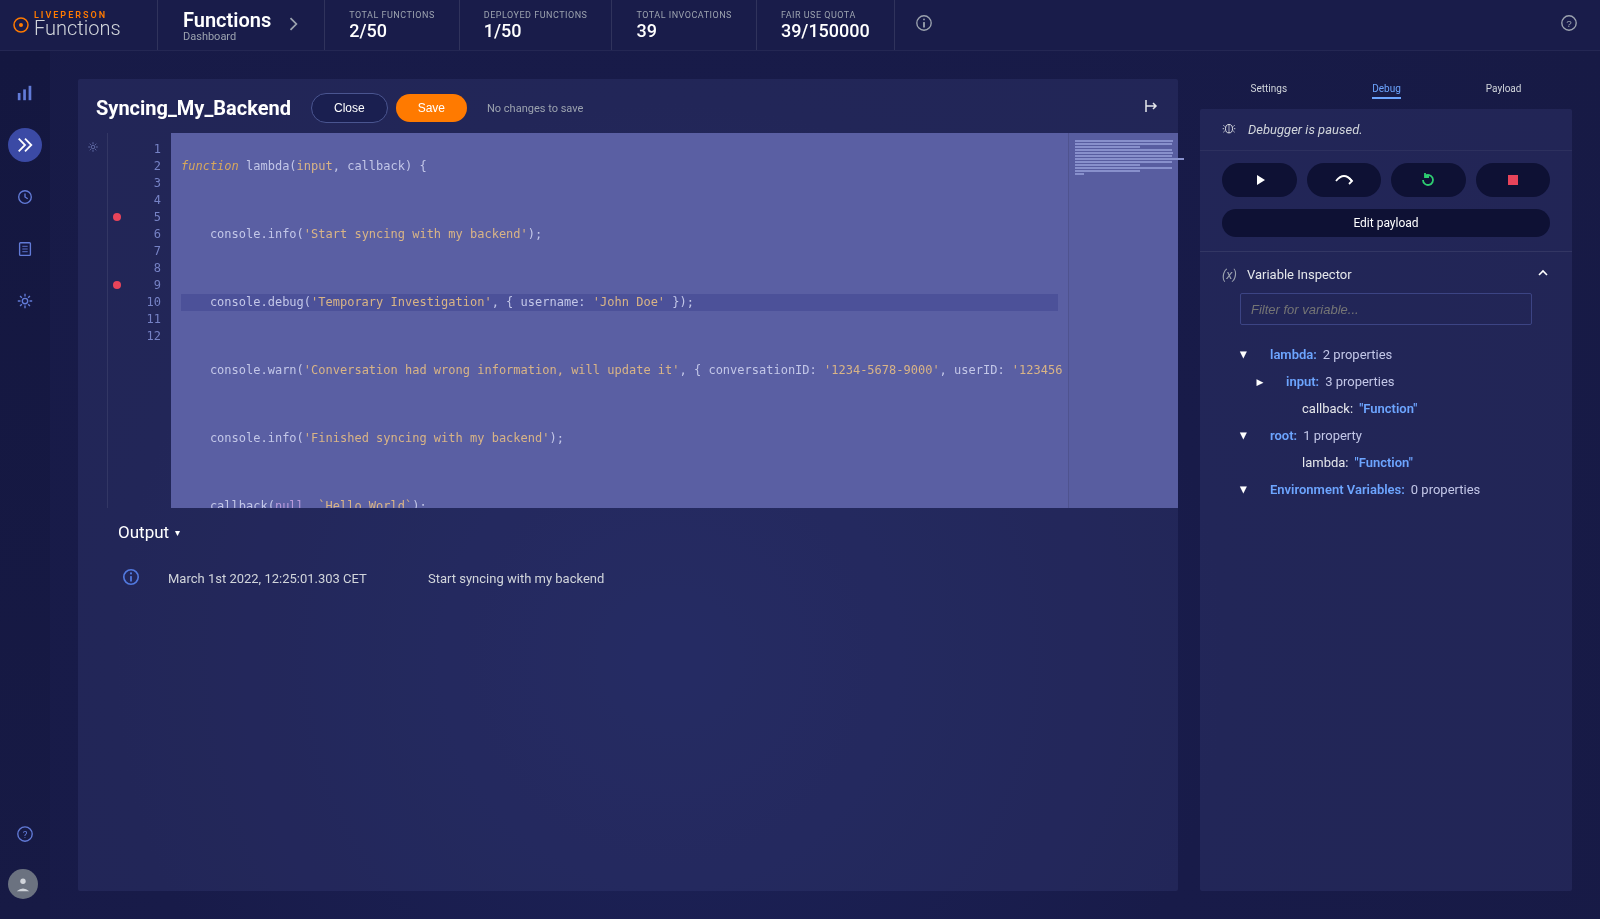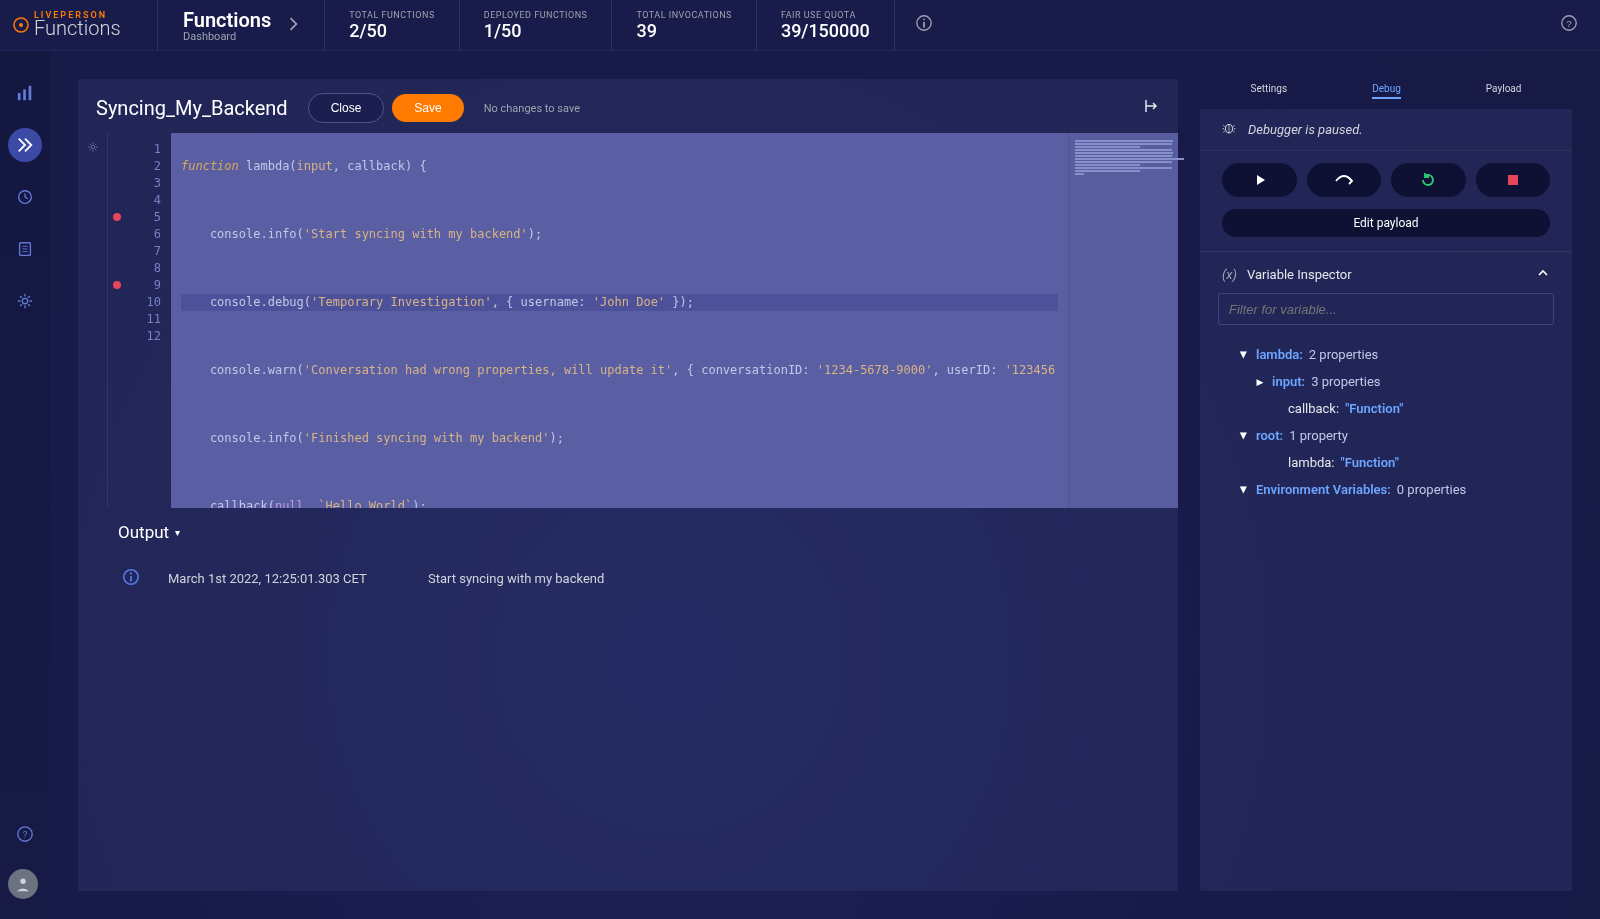--- a/index.html
+++ b/index.html
@@ -65,21 +65,21 @@
   background: radial-gradient(circle at 40% 70%, #1d235a 0%, #181b49 50%, #171a45 100%);
 }
 .editor-panel {
   flex:1; background:rgba(54,59,118,0.35); border-radius:2px;
   display:flex; flex-direction:column; margin-right:22px;
   min-width:0;
 }
 .editor-header {
   display:flex; align-items:center; padding:14px 18px 10px;
 }
-.func-name { font-size:20px; color:#fff; font-weight:400; margin-right:20px;}
+.func-name { font-size:20px; color:#fff; font-weight:700; margin-right:20px;}
 .btn { border-radius:20px; font-size:12px; padding:7px 22px; border:none; cursor:pointer; margin-right:8px;}
 .btn-close { background:#1a1f50; color:#fff; border:1px solid #4a5590;}
 .btn-save { background:#ff7a00; color:#fff; font-weight:500;}
 .save-msg { font-size:11px; color:#9ca3af; margin-left:12px;}
 .expand-icon { margin-left:auto; color:#e5e7eb; cursor:pointer;}
 
 .code-wrap { display:flex; height:375px; }
 .code-gutter-icons { width:30px; text-align:center; padding-top:8px; border-right:1px solid rgba(255,255,255,0.08);}
 .gear-small { color:#8793d4; font-size:12px;}
 .breakpt-col { width:18px; padding-top:8px;}
@@ -138,28 +138,28 @@
 .edit-payload-btn {
   margin:4px 22px 14px; height:28px; background:#0e1134; border-radius:20px;
   display:flex; align-items:center; justify-content:center; font-size:12px; color:#fff; cursor:pointer;
 }
 .dbg-sep { height:1px; background:rgba(255,255,255,0.08);}
 .var-insp-hdr {
   padding:14px 22px 10px; display:flex; align-items:center; font-size:13px; color:#e5e7eb;
 }
 .var-insp-hdr .chev { margin-left:auto; cursor:pointer;}
 .var-filter {
-  margin:0 18px 12px; height:32px; border:1px solid #3c4484; background:transparent;
+  margin:0 40px 12px; height:32px; border:1px solid #3c4484; background:transparent;
   border-radius:2px; padding:0 10px; color:#d1d5db; font-size:13px; font-style:italic;
 }
 .var-tree { padding:4px 22px 0; font-size:13px;}
 .vt-row { display:flex; align-items:center; padding:6px 0;}
 .vt-arrow { width:12px; color:#fff; font-size:9px; text-align:center;}
 .vt-arrow.expanded { transform:rotate(90deg);}
-.vt-key { color:#6da5ff; font-weight:600; margin-left:6px;}
+.vt-key { color:#6da5ff; font-weight:600; margin-left:20px;}
 .vt-val { color:#c3c7e8; margin-left:6px;}
 .vt-str { color:#6da5ff; font-weight:600; margin-left:6px;}
 .indent1 { padding-left:16px;}
 .indent2 { padding-left:32px;}
 .indent3 { padding-left:48px;}
 </style>
 </head>
 <body>
 
 <div class="topbar">
@@ -317,21 +317,21 @@
           <div>11</div>
           <div>12</div>
       </div>
       <div class="code-body">
 <div class="code-line"><span class="kw">function</span><span> lambda(</span><span class="param">input</span><span>, callback) {</span></div>
 <div class="code-line"></div>
 <div class="code-line"><span>    console.info(</span><span class="str">'Start syncing with my backend'</span><span>);</span></div>
 <div class="code-line"></div>
 <div class="code-line hl-line"><span>    console.debug(</span><span class="str">'Temporary Investigation'</span><span>, { username: </span><span class="str">'John Doe'</span><span> });</span></div>
 <div class="code-line"></div>
-<div class="code-line"><span>    console.warn(</span><span class="str">'Conversation had wrong properties, will update it'</span><span>, { conversationID: </span><span class="str">'1234-5678-9000'</span><span>, userID: </span><span class="str">'123456</span></div>
+<div class="code-line"><span>    console.warn(</span><span class="str">'Conversation had wrong information, will update it'</span><span>, { conversationID: </span><span class="str">'1234-5678-9000'</span><span>, userID: </span><span class="str">'123456</span></div>
 <div class="code-line"></div>
 <div class="code-line"><span>    console.info(</span><span class="str">'Finished syncing with my backend'</span><span>);</span></div>
 <div class="code-line"></div>
 <div class="code-line"><span>    callback(</span><span class="kw2">null</span><span>, </span><span class="str">`Hello World`</span><span>);</span></div>
 
       </div>
       <div class="minimap">
         <div class="mini-line med"></div>
           <div class="mini-line"></div>
           <div class="mini-line long"></div>

